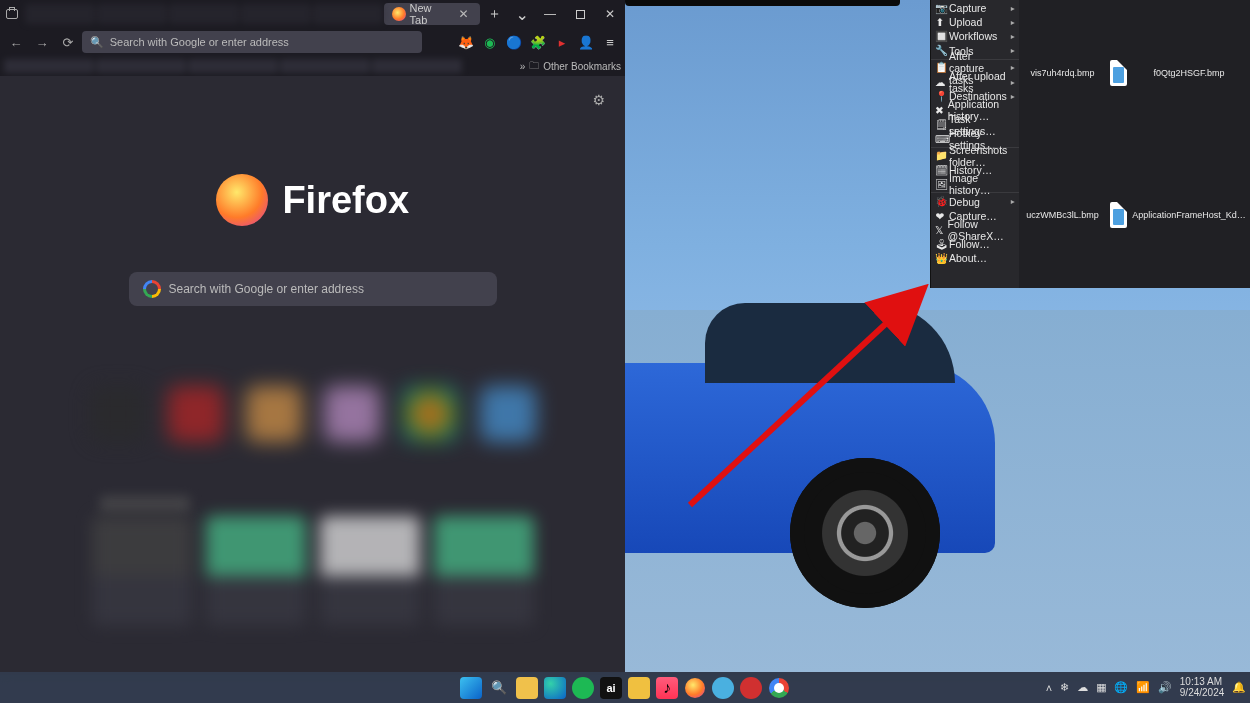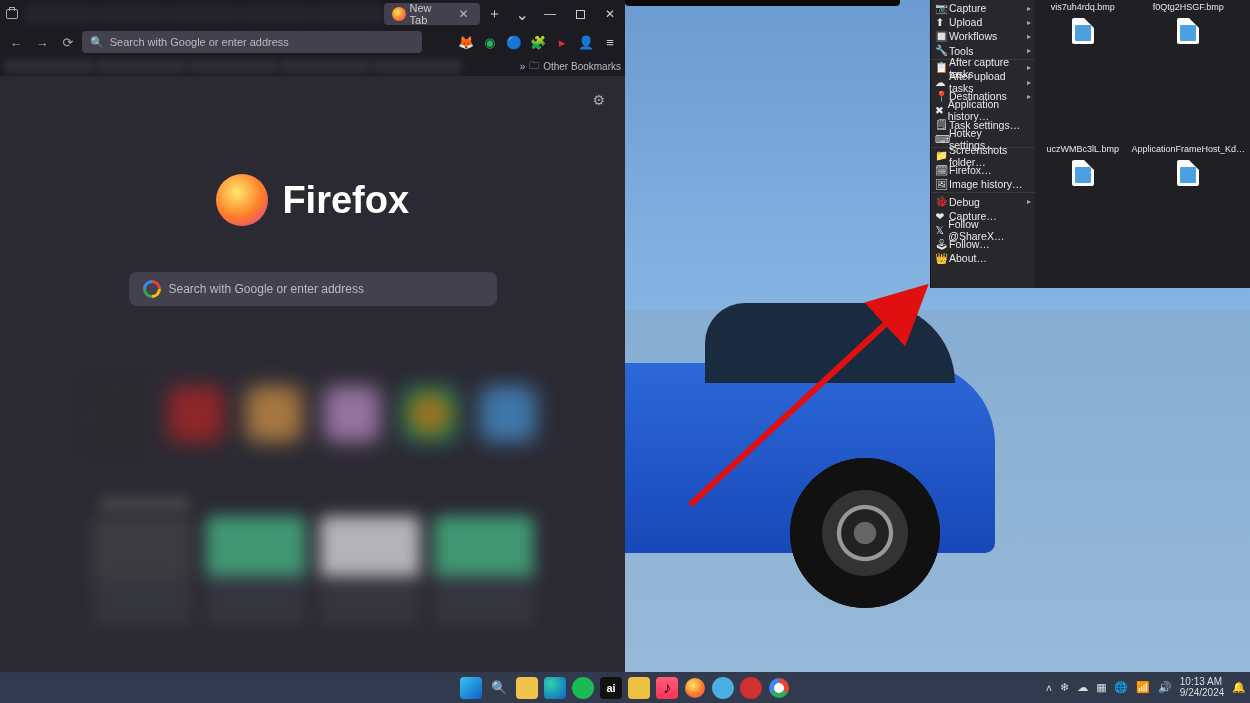--- a/index.html
+++ b/index.html
@@ -86,21 +86,21 @@
 .card:nth-child(3) .thumb{background:#eee;} .card:nth-child(4) .thumb{background:#49c58e;}
 
 
 .sx{position:absolute;top:0;right:0;width:320px;height:288px;background:#28282c;display:flex;border-left:1px solid #111;}
 .sx-menu{width:104px;background:#28282c;font-size:10.5px;color:#e8e8e8;padding:1px 0;}
 .sx-menu .mi{height:14.2px;display:flex;align-items:center;gap:4px;padding:0 4px;cursor:pointer;position:relative;}
 .sx-menu .mi .arr{margin-left:auto;color:#aaa;font-size:8px;}
 .sx-menu .sep{height:1px;background:#3a3a3e;margin:1px 0;}
 .mi-ico{width:10px;text-align:center;}
 .sx-thumbs{flex:1;background:#202024;display:grid;grid-template-columns:1fr 1fr;grid-auto-rows:1fr;padding:2px;}
-.th{display:flex;flex-direction:column;align-items:center;justify-content:flex-start;gap:6px;cursor:pointer;}
+.th{display:flex;flex-direction:row;align-items:center;justify-content:flex-start;gap:6px;cursor:pointer;}
 .th .lbl{font-size:9px;color:#e8e8e8;text-align:center;width:100%;white-space:nowrap;overflow:hidden;text-overflow:ellipsis;padding:0 3px;}
 .th .pic{width:22px;height:26px;background:#fff;border-radius:2px;position:relative;}
 .th .pic::before{content:"";position:absolute;right:0;top:0;border:5px solid transparent;border-right-color:#202024;border-top-color:#202024;}
 .th .pic::after{content:"";position:absolute;inset:7px 3px 3px 3px;background:#4da0e0;border-radius:1px;}
 
 
 .taskbar{position:absolute;left:0;right:0;bottom:0;height:31px;background:rgba(30,35,50,.85);backdrop-filter:blur(6px);display:flex;align-items:center;}
 .taskbar .center{position:absolute;left:50%;transform:translateX(-50%);display:flex;gap:6px;}
 .tb{width:22px;height:22px;border-radius:4px;display:flex;align-items:center;justify-content:center;cursor:pointer;}
 .tb-win{background:linear-gradient(135deg,#3cc0f0,#0a63c9);}
@@ -280,21 +280,21 @@
         <span class="mi-ico">⌨</span>
         <span>Hotkey settings…</span>
       </div>
       <div class="sep"></div>
       <div class="mi">
         <span class="mi-ico">📁</span>
         <span>Screenshots folder…</span>
       </div>
       <div class="mi">
         <span class="mi-ico">🗓</span>
-        <span>Firefox…</span>
+        <span>History…</span>
       </div>
       <div class="mi">
         <span class="mi-ico">🖼</span>
         <span>Image history…</span>
       </div>
       <div class="sep"></div>
       <div class="mi">
         <span class="mi-ico">🐞</span>
         <span>Debug</span>
         <span class="arr">▸</span>

